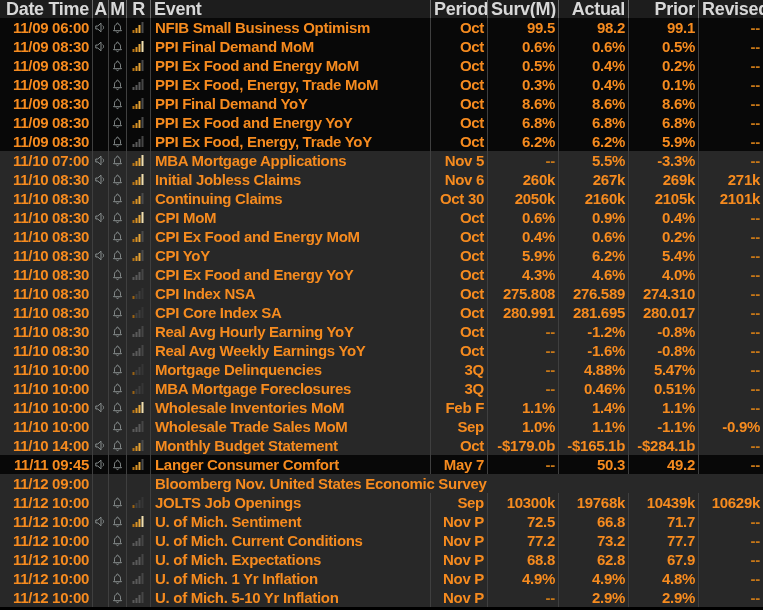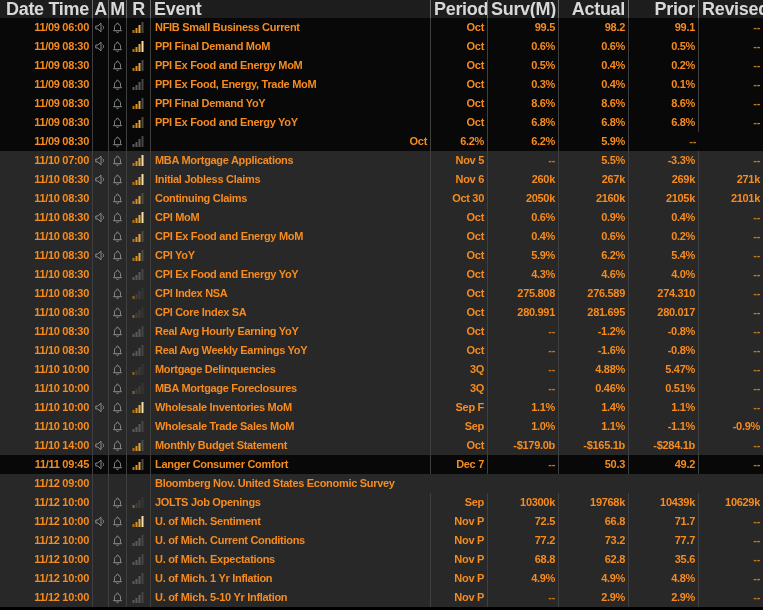--- a/index.html
+++ b/index.html
@@ -8,21 +8,21 @@
     font-family:"Liberation Sans",sans-serif;font-weight:bold;letter-spacing:-0.3px;
   }
   .hdr,.row{display:grid;grid-template-columns:93px 16px 18px 24px 280px 57px 71px 70px 70px 64px;}
   .hdr{height:18px;line-height:18px;background:var(--c-header_bg,#1d1d1d);color:var(--c-header_text,#d8d8d8);font-size:18px;}
   .hcell{border-right:1px solid var(--c-header_separator,#6b6b6b);padding:0 3px;overflow:hidden;white-space:nowrap;}
   .hcell:last-child{border-right:none;}
   .hdr .hcell:nth-child(1){text-align:right;}
   .hdr .hcell:nth-child(2),.hdr .hcell:nth-child(3),.hdr .hcell:nth-child(4){text-align:center;padding:0;}
   .hdr .hcell:nth-child(5){text-align:left;}
   .hdr .hcell:nth-child(n+6){text-align:right;}
-  .row{height:19px;line-height:19px;font-size:11px;color:var(--c-accent_orange,#f68b1f);cursor:default;}
+  .row{height:19px;line-height:19px;font-size:15px;color:var(--c-accent_orange,#f68b1f);cursor:default;}
   .shade-black{background:var(--c-row_black,#080808);}
   .shade-gray{background:var(--c-row_gray,#282828);}
   .cell{border-right:1px solid var(--c-separator,#3f3f3f);padding:0 3px;overflow:hidden;white-space:nowrap;}
   .cell:last-child{border-right:none;}
   .cell.dt{text-align:right;}
   .cell.ic{display:flex;align-items:center;justify-content:center;padding:0;}
   .cell.ev{text-align:left;padding-left:4px;}
   .cell.num{text-align:right;}
   .cell.dim{color:var(--c-dim_orange,#c87818);}
   .cell.span-ev{grid-column:5 / -1;border-right:none;}
@@ -60,21 +60,21 @@
           </svg>
         </div>
         <div class="cell ic">
           <svg width="13" height="11" viewBox="0 0 13 11">
             <rect x="0.5" y="8" width="2" height="3" fill="#b87414"></rect>
             <rect x="3.5" y="6" width="2" height="5" fill="#d89022"></rect>
             <rect x="6.5" y="3" width="2" height="8" fill="#e8a83a"></rect>
             <rect x="9.5" y="0" width="2" height="11" fill="#4a4a4a"></rect>
           </svg>
         </div>
-        <div class="cell ev">NFIB Small Business Current</div>
+        <div class="cell ev">NFIB Small Business Optimism</div>
         <div class="cell num">Oct</div>
         <div class="cell num">99.5</div>
         <div class="cell num">98.2</div>
         <div class="cell num">99.1</div>
         <div class="cell num dim">--</div>
       </div>
       <div class="row shade-black">
         <div class="cell dt">11/09 08:30</div>
         <div class="cell ic">
           <svg width="11" height="11" viewBox="0 0 11 11">
@@ -209,20 +209,21 @@
           </svg>
         </div>
         <div class="cell ic">
           <svg width="13" height="11" viewBox="0 0 13 11">
             <rect x="0.5" y="8" width="2" height="3" fill="#5a5a5a"></rect>
             <rect x="3.5" y="6" width="2" height="5" fill="#5a5a5a"></rect>
             <rect x="6.5" y="3" width="2" height="8" fill="#5a5a5a"></rect>
             <rect x="9.5" y="0" width="2" height="11" fill="#454545"></rect>
           </svg>
         </div>
+        <div class="cell ev">PPI Ex Food, Energy, Trade YoY</div>
         <div class="cell num">Oct</div>
         <div class="cell num">6.2%</div>
         <div class="cell num">6.2%</div>
         <div class="cell num">5.9%</div>
         <div class="cell num dim">--</div>
       </div>
       <div class="row shade-gray">
         <div class="cell dt">11/10 07:00</div>
         <div class="cell ic">
           <svg width="11" height="11" viewBox="0 0 11 11">
@@ -570,21 +571,21 @@
         </div>
         <div class="cell ic">
           <svg width="13" height="11" viewBox="0 0 13 11">
             <rect x="0.5" y="8" width="2" height="3" fill="#b87414"></rect>
             <rect x="3.5" y="6" width="2" height="5" fill="#d89022"></rect>
             <rect x="6.5" y="3" width="2" height="8" fill="#e8a83a"></rect>
             <rect x="9.5" y="0" width="2" height="11" fill="#f2e0b0"></rect>
           </svg>
         </div>
         <div class="cell ev">Wholesale Inventories MoM</div>
-        <div class="cell num">Sep F</div>
+        <div class="cell num">Feb F</div>
         <div class="cell num">1.1%</div>
         <div class="cell num">1.4%</div>
         <div class="cell num">1.1%</div>
         <div class="cell num dim">--</div>
       </div>
       <div class="row shade-gray">
         <div class="cell dt">11/10 10:00</div>
         <div class="cell ic"></div>
         <div class="cell ic">
           <svg width="11" height="12" viewBox="0 0 11 12">
@@ -652,21 +653,21 @@
         </div>
         <div class="cell ic">
           <svg width="13" height="11" viewBox="0 0 13 11">
             <rect x="0.5" y="8" width="2" height="3" fill="#b87414"></rect>
             <rect x="3.5" y="6" width="2" height="5" fill="#d89022"></rect>
             <rect x="6.5" y="3" width="2" height="8" fill="#e8a83a"></rect>
             <rect x="9.5" y="0" width="2" height="11" fill="#4a4a4a"></rect>
           </svg>
         </div>
         <div class="cell ev">Langer Consumer Comfort</div>
-        <div class="cell num">Dec 7</div>
+        <div class="cell num">May 7</div>
         <div class="cell num dim">--</div>
         <div class="cell num">50.3</div>
         <div class="cell num">49.2</div>
         <div class="cell num dim">--</div>
       </div>
       <div class="row shade-gray">
         <div class="cell dt">11/12 09:00</div>
         <div class="cell ic"></div>
         <div class="cell ic"></div>
         <div class="cell ic"></div>
@@ -763,21 +764,21 @@
             <rect x="0.5" y="8" width="2" height="3" fill="#5a5a5a"></rect>
             <rect x="3.5" y="6" width="2" height="5" fill="#5a5a5a"></rect>
             <rect x="6.5" y="3" width="2" height="8" fill="#5a5a5a"></rect>
             <rect x="9.5" y="0" width="2" height="11" fill="#454545"></rect>
           </svg>
         </div>
         <div class="cell ev">U. of Mich. Expectations</div>
         <div class="cell num">Nov P</div>
         <div class="cell num">68.8</div>
         <div class="cell num">62.8</div>
-        <div class="cell num">35.6</div>
+        <div class="cell num">67.9</div>
         <div class="cell num dim">--</div>
       </div>
       <div class="row shade-gray">
         <div class="cell dt">11/12 10:00</div>
         <div class="cell ic"></div>
         <div class="cell ic">
           <svg width="11" height="12" viewBox="0 0 11 12">
             <path d="M5.5 1.1c.5 0 .9.3.9.8v.4c1.3.4 2.1 1.5 2.1 2.9v2.2l1 1.3H1.5l1-1.3V5.2c0-1.4.8-2.5 2.1-2.9v-.4c0-.5.4-.8.9-.8z" fill="none" stroke="#939a9a" stroke-width="0.9"></path>
             <path d="M4.3 9.6c.2.6.6 1 1.2 1 .6 0 1-.4 1.2-1" fill="none" stroke="#939a9a" stroke-width="0.9"></path>
           </svg>

